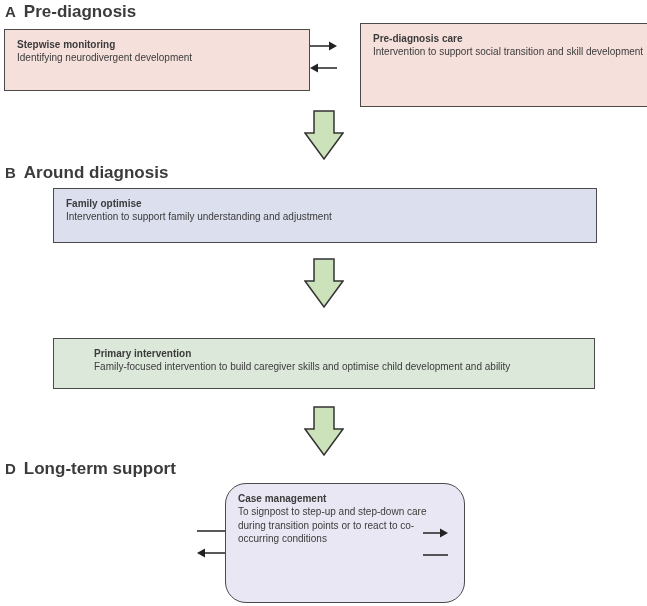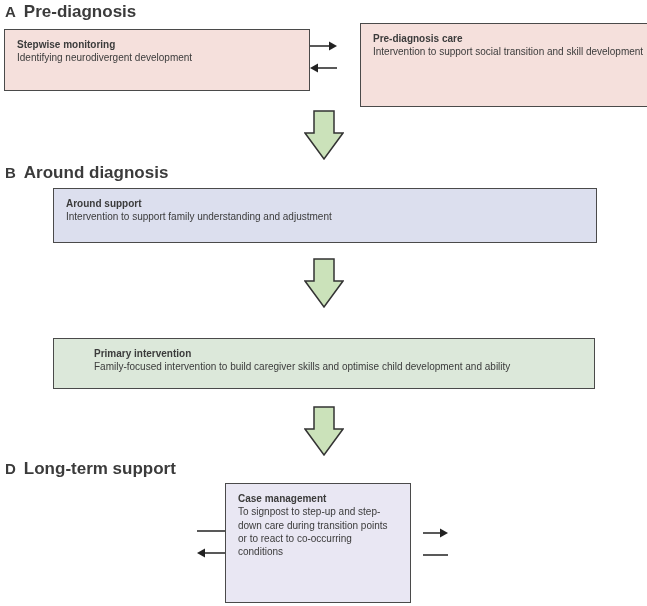--- a/index.html
+++ b/index.html
@@ -63,21 +63,21 @@
     <svg width="40" height="51">
       <polygon points="10,1 30,1 30,23 39,23 20,49 1,23 10,23" fill="var(--arrow_fill)" stroke="var(--arrow_stroke)" stroke-width="1.5"></polygon>
     </svg>
   </div>
 
   <div class="sec-label" style="left:5px;top:163px;">
     <span class="letter">B</span><span class="name">Around diagnosis</span>
   </div>
 
   <div class="box blue" style="left:53px;top:188px;width:544px;height:55px;">
-    <div class="t">Around support</div>
+    <div class="t">Family optimise</div>
     <div class="b">Intervention to support family understanding and adjustment</div>
   </div>
 
   <div class="arr" style="left:304px;top:258px;">
     <svg width="40" height="51">
       <polygon points="10,1 30,1 30,23 39,23 20,49 1,23 10,23" fill="var(--arrow_fill)" stroke="var(--arrow_stroke)" stroke-width="1.5"></polygon>
     </svg>
   </div>
 
 
@@ -90,21 +90,21 @@
     <svg width="40" height="51">
       <polygon points="10,1 30,1 30,23 39,23 20,49 1,23 10,23" fill="var(--arrow_fill)" stroke="var(--arrow_stroke)" stroke-width="1.5"></polygon>
     </svg>
   </div>
 
   <div class="sec-label" style="left:5px;top:459px;">
     <span class="letter">D</span><span class="name">Long-term support</span>
   </div>
 
 
-  <div class="box purple" style="left:225px;top:483px;width:186px;height:120px;">
+  <div class="box purple" style="left:225px;top:483px;width:240px;height:120px;border-radius:21px;">
     <div class="t">Case management</div>
     <div class="b">To signpost to step-up and step-down care during transition points or to react to co-occurring conditions</div>
   </div>
 
 
   <div class="arr" style="left:197px;top:524px;">
     <svg width="28" height="36">
       <g>
         <line x1="0" y1="7" x2="28" y2="7" stroke="var(--connector)" stroke-width="1.5"></line>
       </g>

